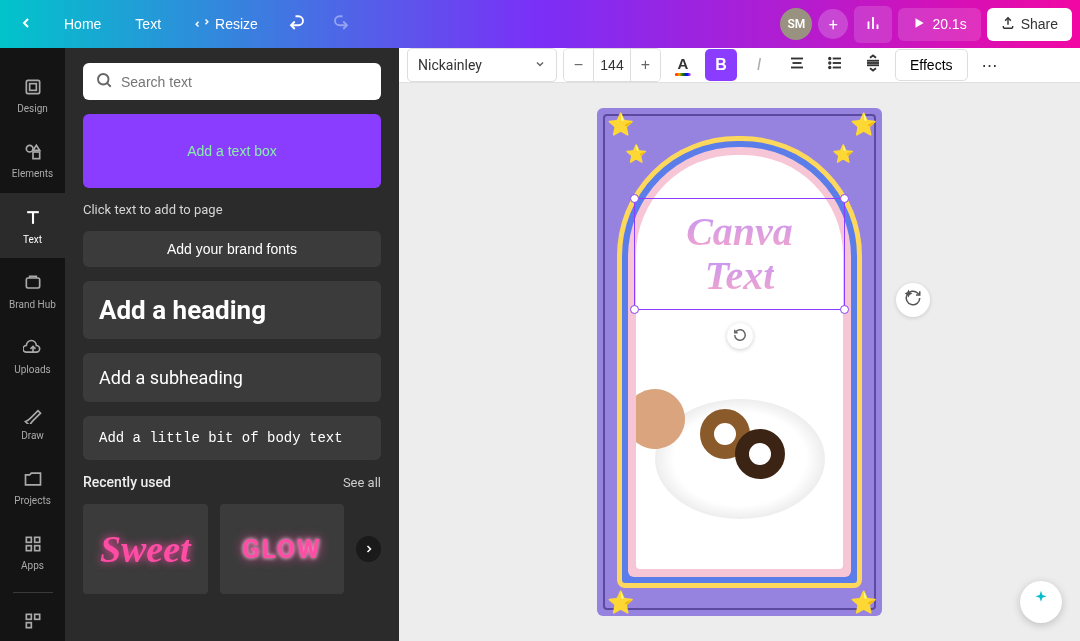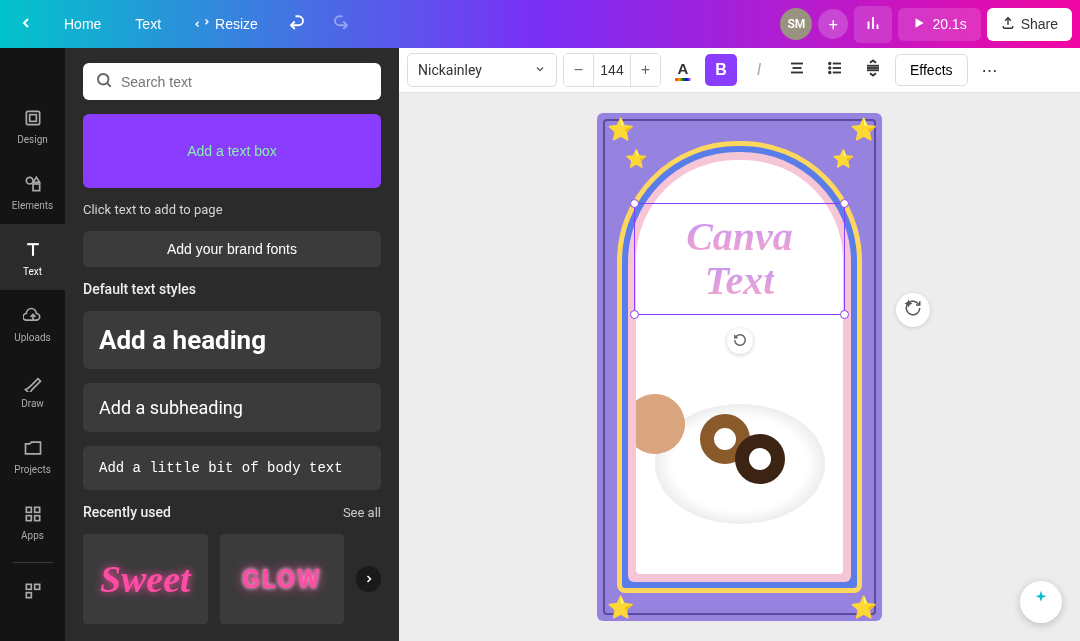--- a/index.html
+++ b/index.html
@@ -138,21 +138,21 @@
       cursor: pointer;
     }
 
     
     .canvas-area {
       flex: 1; background: #eeeded;
       display: flex; flex-direction: column;
       position: relative;
     }
     .toolbar {
-      height: 45px; background: #fff; border-bottom: 1px solid #e0e0e0;
+      height: 35px; background: #fff; border-bottom: 1px solid #e0e0e0;
       display: flex; align-items: center; padding: 0 8px; gap: 6px;
     }
     .font-select {
       width: 150px; height: 34px; border: 1px solid #ddd;
       border-radius: 5px; display: flex; align-items: center;
       justify-content: space-between; padding: 0 10px;
       font-size: 14px; color: #333; cursor: pointer;
     }
     .size-control {
       display: flex; align-items: center; border: 1px solid #ddd;
@@ -401,20 +401,29 @@
         <svg width="20" height="20" viewBox="0 0 24 24" fill="none" stroke="#fff" stroke-width="2.5">
             <path d="M5 5h14"></path>
             <path d="M12 5v14"></path>
           </svg>
       </span>
       <span>Text</span>
     </div>
     <div class="rail-item">
       <span class="rail-icon">
         <svg width="20" height="20" viewBox="0 0 24 24" fill="none" stroke="#aaa" stroke-width="2">
+            <rect x="4" y="6" width="16" height="12" rx="2"></rect>
+            <path d="M8 6V4h8v2"></path>
+          </svg>
+      </span>
+      <span>Brand Hub</span>
+    </div>
+    <div class="rail-item">
+      <span class="rail-icon">
+        <svg width="20" height="20" viewBox="0 0 24 24" fill="none" stroke="#aaa" stroke-width="2">
             <path d="M4 17a4 4 0 0 1 0-8 6 6 0 0 1 12 0 4 4 0 0 1 0 8z"></path>
             <polyline points="9 13 12 10 15 13"></polyline>
             <line x1="12" y1="10" x2="12" y2="18"></line>
           </svg>
       </span>
       <span>Uploads</span>
     </div>
     <div class="rail-item">
       <span class="rail-icon">
         <svg width="20" height="20" viewBox="0 0 24 24" fill="none" stroke="#aaa" stroke-width="2">
@@ -464,21 +473,20 @@
       </span>
       <input type="text" placeholder="Search text" style="">
     </div>
 
     <button class="add-textbox-btn">Add a text box</button>
 
     <div class="panel-label">Click text to add to page</div>
 
     <button class="brand-fonts-btn">Add your brand fonts</button>
 
-    <div class="section-title">Default text styles</div>
 
     <div class="style-card">
       <div class="style-heading">Add a heading</div>
     </div>
     <div class="style-card">
       <div class="style-subheading">Add a subheading</div>
     </div>
     <div class="style-card">
       <div class="style-body">Add a little bit of body text</div>
     </div>

